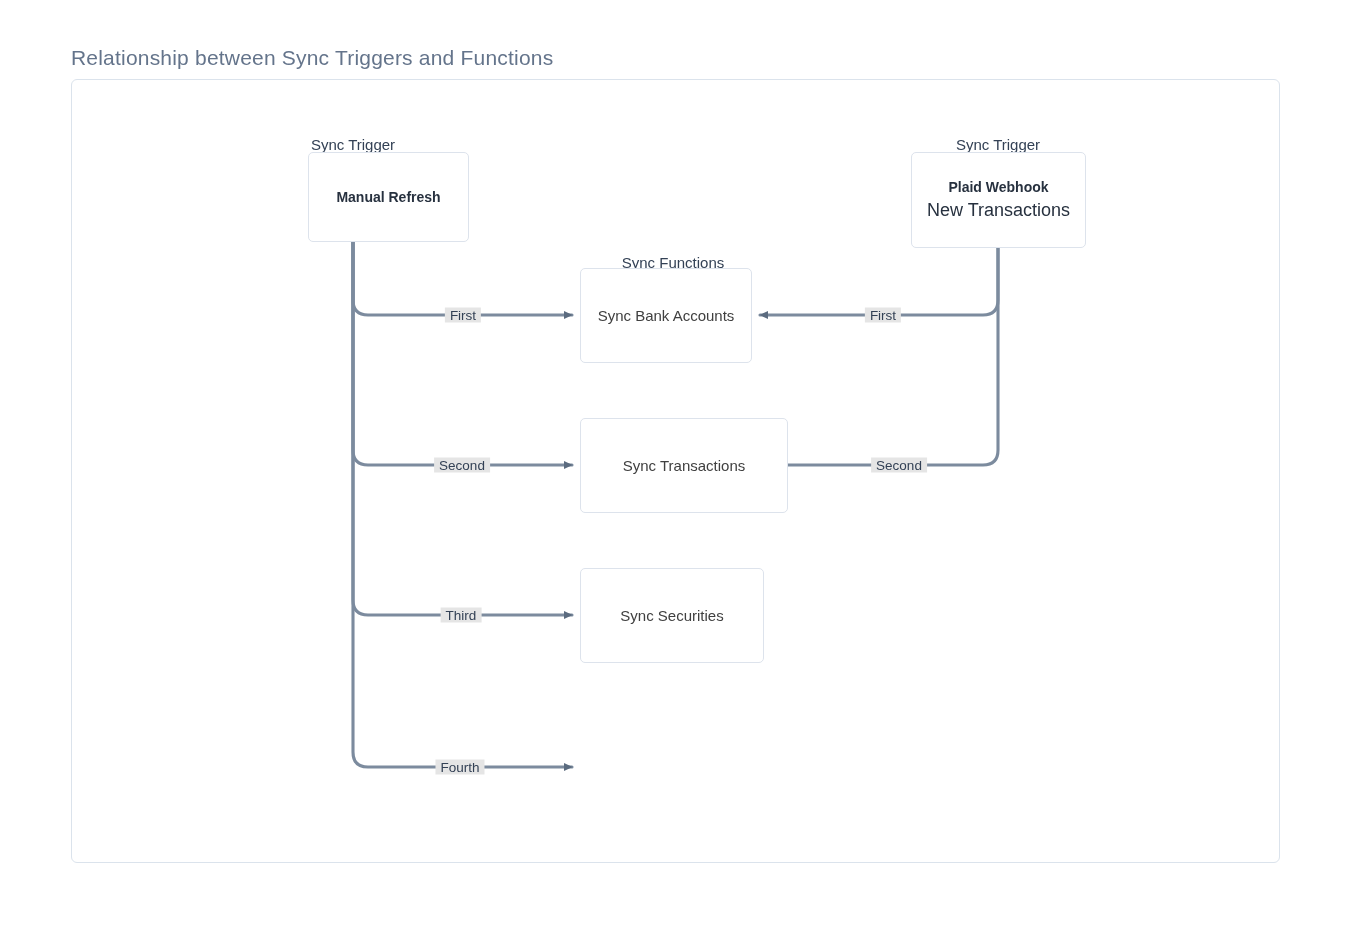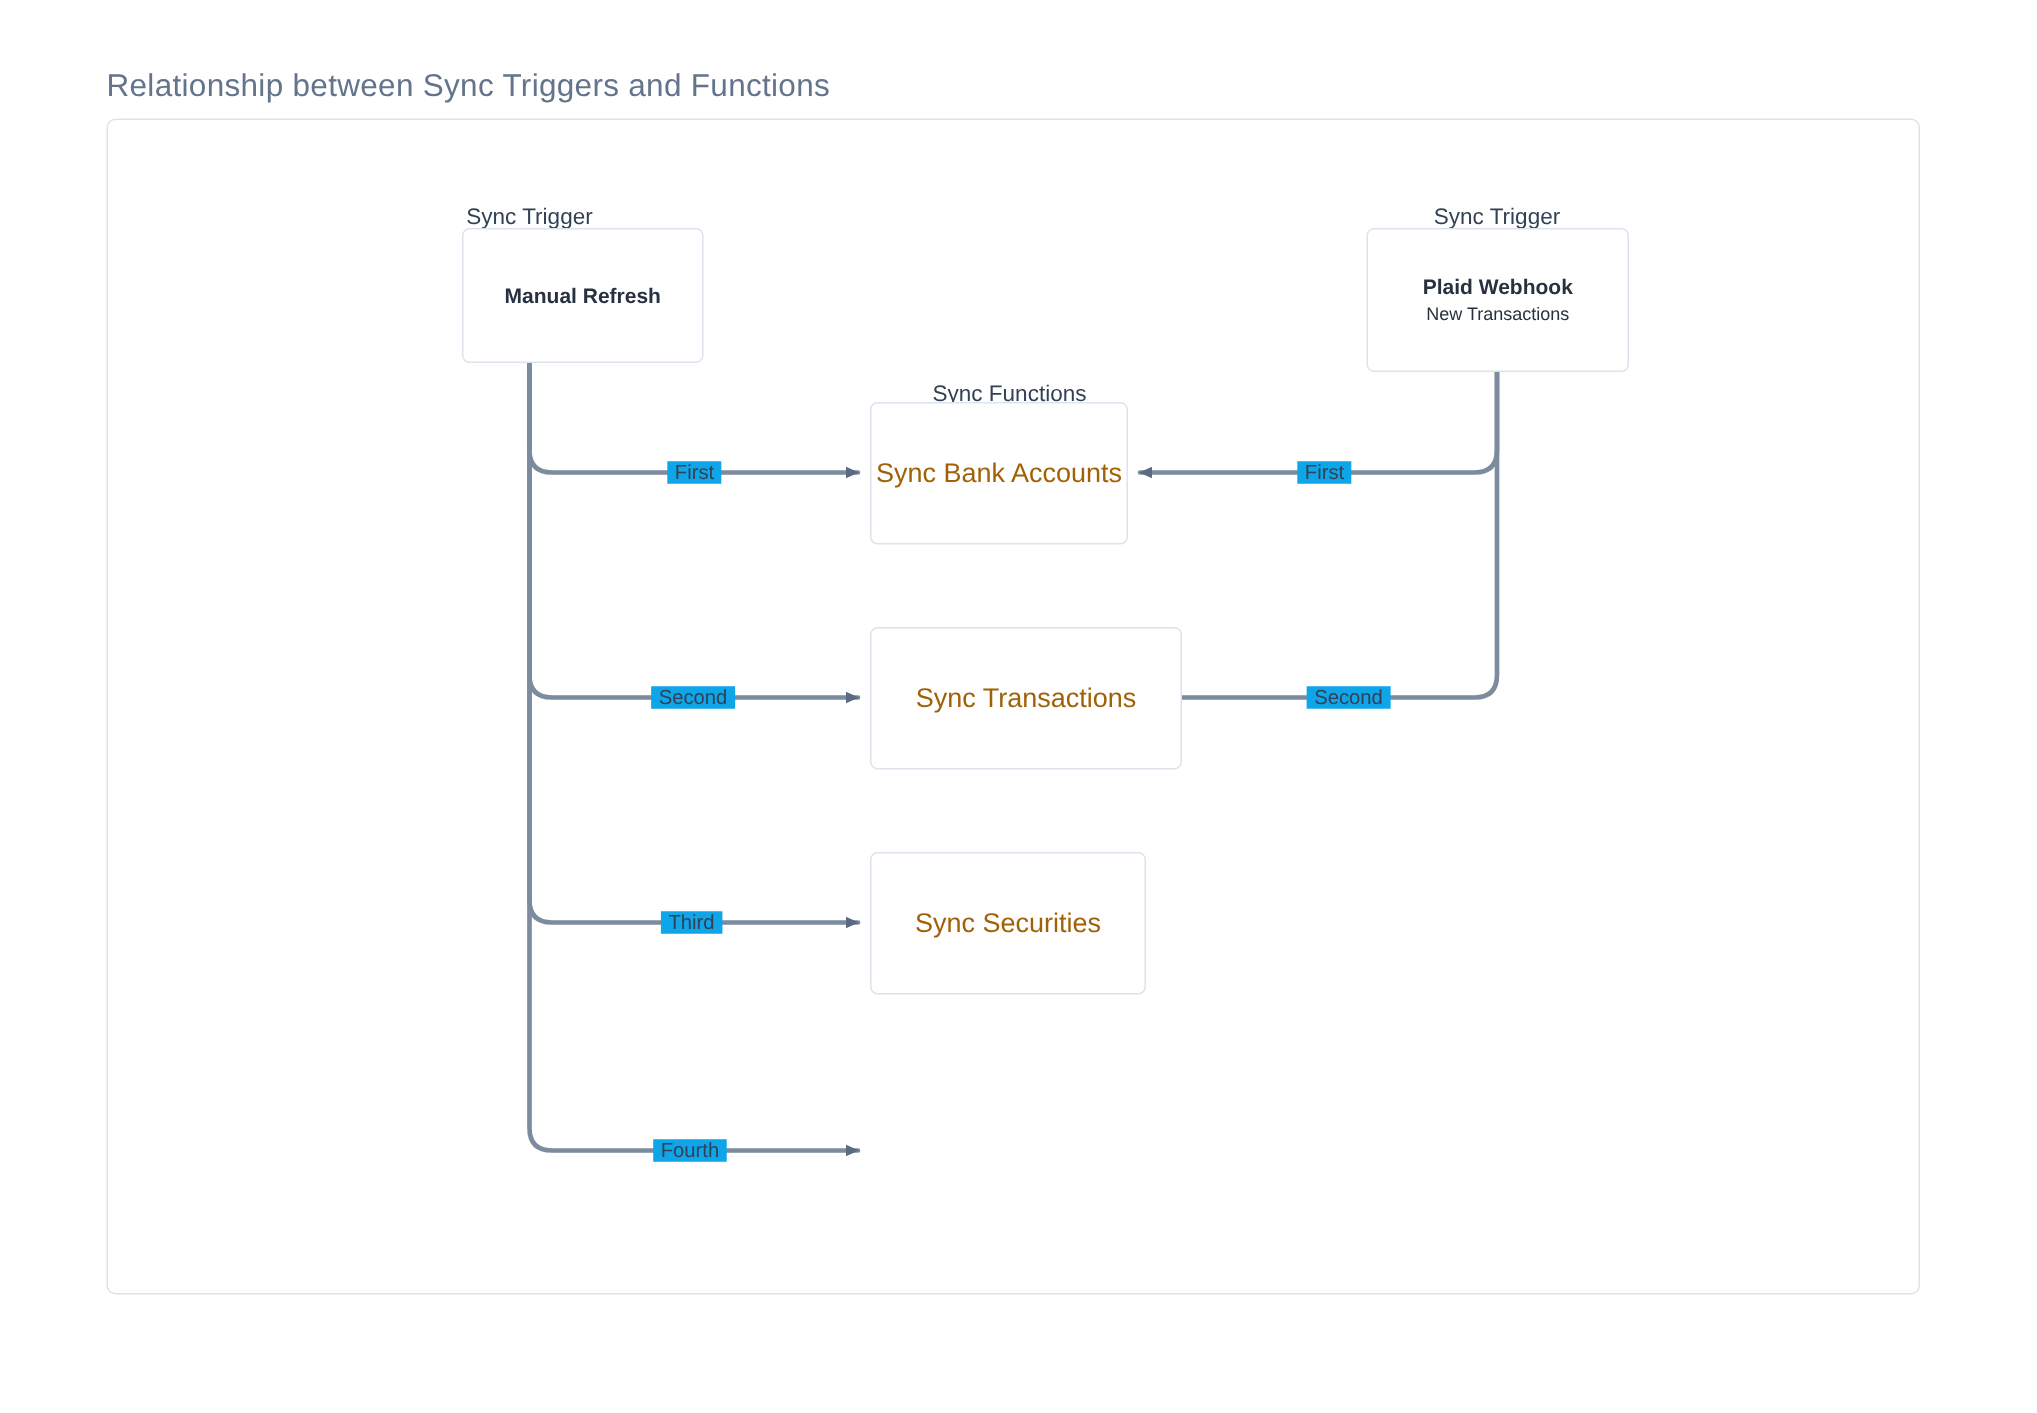--- a/index.html
+++ b/index.html
@@ -80,47 +80,47 @@
     text-align: center;
     line-height: 1.45;
   }
   .node .node-title {
     font-size: 14px;
     font-weight: 700;
     color: #27313f;
     white-space: nowrap;
   }
   .node .node-sub {
-    font-size: 12px;
+    font-size: 18px;
     font-weight: 400;
     color: #27313f;
     white-space: nowrap;
   }
   .node .node-label {
-    font-size: 18px;
+    font-size: 15px;
     font-weight: 400;
-    color: #a16207;
+    color: #404040;
     white-space: nowrap;
   }
 
   
   .node-manual-refresh { left: 266px; top: 152px; width: 161px; height: 90px; margin-left: 42px; }
   .node-plaid-webhook  { left: 911px; top: 152px; width: 175px; height: 96px; }
   .node-bank-accounts  { left: 580px; top: 268px; width: 172px; height: 95px; }
   .node-transactions   { left: 580px; top: 418px; width: 208px; height: 95px; }
   .node-securities     { left: 580px; top: 568px; width: 184px; height: 95px; }
   .node-holdings       { left: 580px; top: 719px; width: 172px; height: 95px; }
 
   
   .edge-label {
     position: absolute;
     font-size: 13.5px;
     font-weight: 400;
     color: #334155;
-    background: #0ea5e9;
+    background: #e5e5e5;
     padding: 0 5px;
     white-space: nowrap;
     transform: translate(-50%, -50%);
   }
 </style>
 </head>
 <body>
 
 <div id="page">
 

